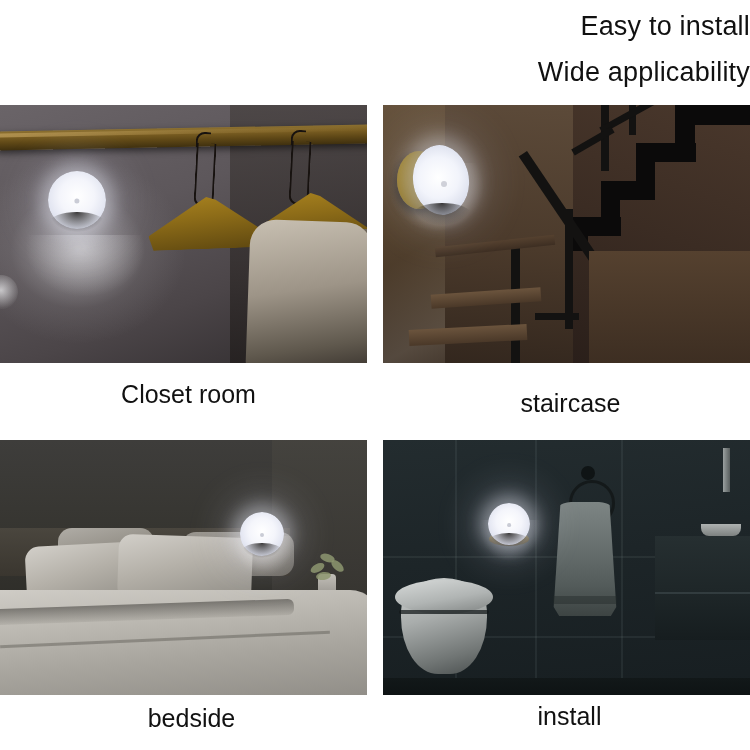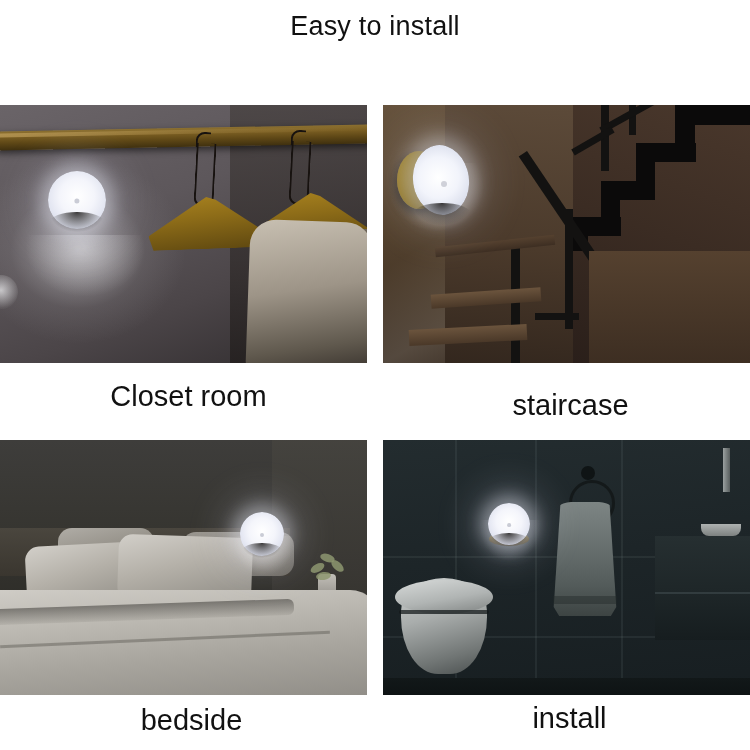--- a/index.html
+++ b/index.html
@@ -17,21 +17,21 @@
     position: relative;
   }
 
   
   .header {
     position: absolute;
     left: 0;
     top: 0;
     width: 750px;
     height: 105px;
-    text-align: center;
+    text-align: right;
   }
   .header-line {
     font-size: 27px;
     line-height: 1;
     letter-spacing: 0.2px;
     color: #111111;
     white-space: nowrap;
   }
   .header-line-1 { position: absolute; left: 0; right: 0; top: 13px; }
   .header-line-2 { position: absolute; left: 0; right: 0; top: 59px; }
@@ -41,21 +41,21 @@
     position: absolute;
     overflow: hidden;
   }
   .panel-closet    { left: 0;   top: 105px; width: 367px; height: 258px; }
   .panel-staircase { left: 383px; top: 105px; width: 367px; height: 258px; }
   .panel-bedside   { left: 0;   top: 440px; width: 367px; height: 255px; }
   .panel-toilet    { left: 383px; top: 440px; width: 367px; height: 255px; }
 
   .caption {
     position: absolute;
-    font-size: 29px;
+    font-size: 25px;
     line-height: 1;
     color: #111111;
     white-space: nowrap;
   }
   .caption-closet    { left: 0;   top: 382px; width: 367px; text-align: center; padding-left: 10px; box-sizing: border-box; }
   .caption-staircase { left: 383px; top: 371px; width: 367px; text-align: center; padding-left: 8px; box-sizing: border-box; margin-top: 20px; }
   .caption-bedside   { left: 0;   top: 706px; width: 367px; text-align: center; padding-left: 16px; box-sizing: border-box; }
   .caption-toilet    { left: 383px; top: 704px; width: 367px; text-align: center; padding-left: 6px; box-sizing: border-box; }
 
   
@@ -379,20 +379,21 @@
   .bath-lightwash {
     position: absolute; left: 84px; top: 80px; width: 86px; height: 92px;
     background: radial-gradient(ellipse 42px 48px at 50% 6%, rgba(228,232,240,.30), rgba(255,255,255,0) 74%);
   }
 </style>
 </head>
 <body>
 
 <div class="header">
   <div class="header-line header-line-1">Easy to install</div>
+  <div class="header-line header-line-2">Wide applicability</div>
 </div>
 
 <div class="panel panel-closet">
   <div class="closet-bg"></div>
   <div class="closet-wall-right"></div>
   <div class="closet-floorglow"></div>
   <div class="closet-leftorb"></div>
   <div class="closet-rail"></div>
 
   <div class="hook hook-1"></div>

